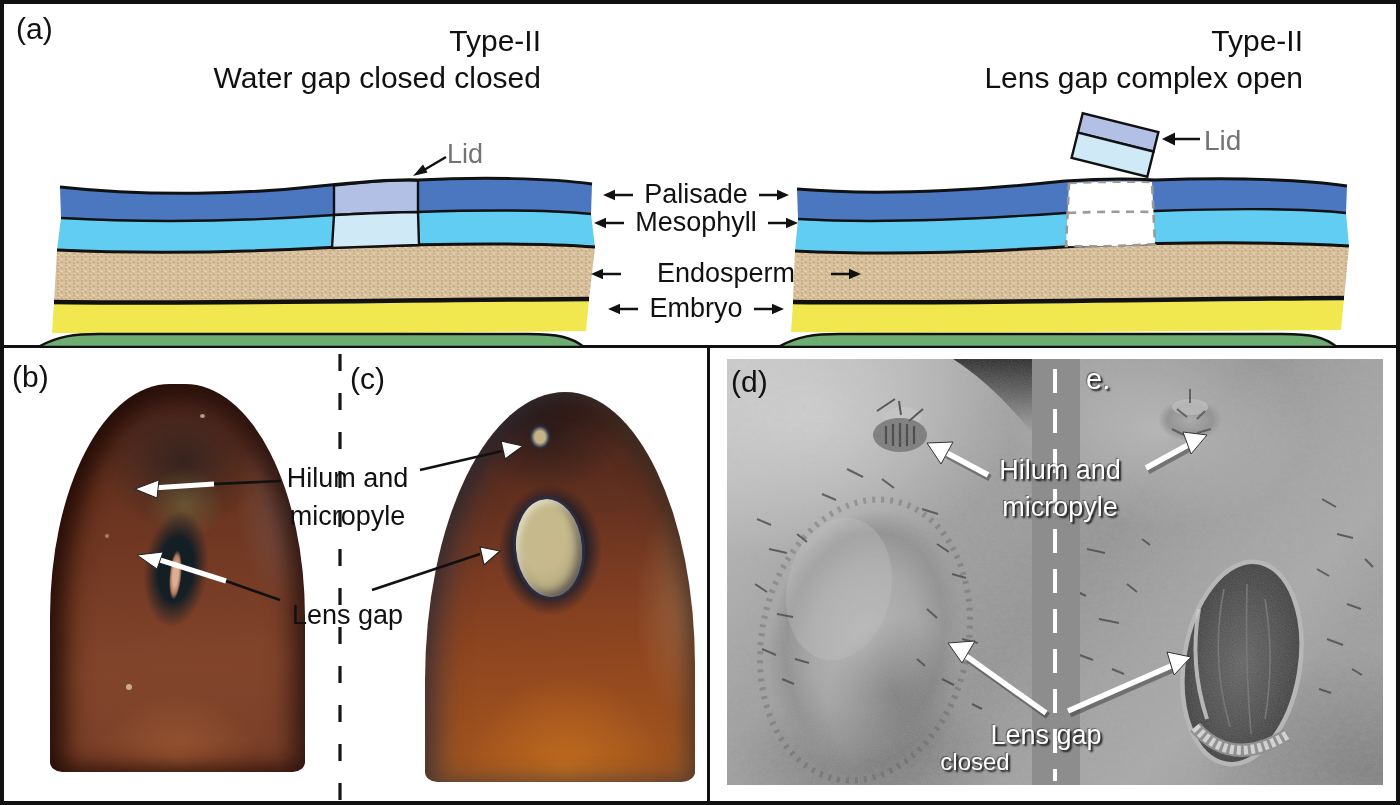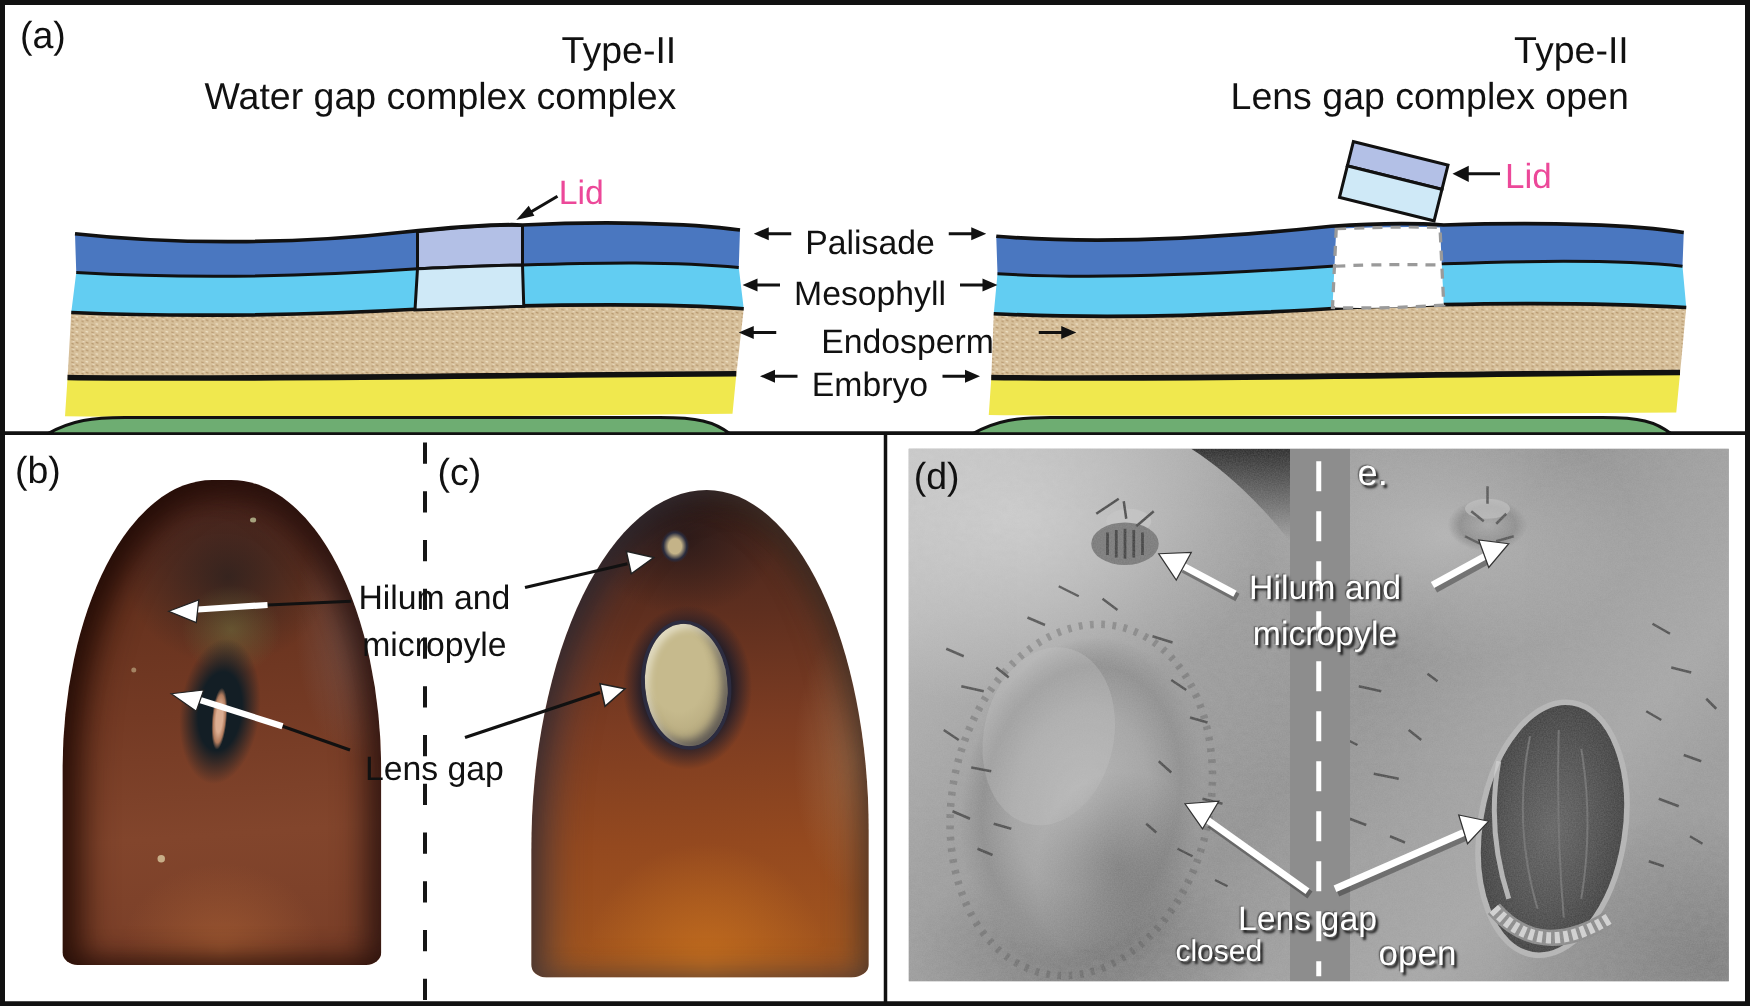--- a/index.html
+++ b/index.html
@@ -6,22 +6,22 @@
   #fig{
     position:relative;width:1400px;height:805px;background:#ffffff;
     font-family:"Liberation Sans",sans-serif;color:#111;overflow:hidden;
   }
   .abs{position:absolute;}
   .outer-border{position:absolute;inset:0;border:4px solid #111;pointer-events:none;z-index:50;}
   
   #panel-a{position:absolute;left:0;top:0;width:1400px;height:348px;border-bottom:3px solid #111;box-sizing:border-box;background:#fff;}
   .panel-tag{font-size:30px;color:#111;}
   .title{ text-align:right;font-size:30px;line-height:37px;color:#111;}
-  .lid-label{font-size:27px;color:#ec4899;}
-  .layer-row{display:flex;justify-content:center;gap:9px;font-size:27px;color:#111;}
+  .lid-label{font-size:27px;color:#737373;}
+  .layer-row{display:flex;align-items:center;justify-content:center;gap:9px;font-size:27px;color:#111;}
   .layer-row .txt{white-space:nowrap;}
   
   #panel-bc{position:absolute;left:0;top:348px;width:710px;height:457px;border-right:3px solid #111;box-sizing:border-box;background:#fff;overflow:hidden;}
   .seed{position:absolute;overflow:hidden;}
   #seed-b{
     left:50px;top:36px;width:255px;height:388px;
     border-radius:47% 47% 12px 12px / 60% 60% 10px 10px;
     background:
       radial-gradient(46% 26% at 52% 20%, rgba(18,26,30,.55), rgba(18,26,30,0) 70%),
       radial-gradient(42% 24% at 50% 97%, rgba(160,90,50,.8), rgba(160,90,50,0) 75%),
@@ -104,42 +104,42 @@
           <line x1="1200" y1="139" x2="1173" y2="139" stroke="#111" stroke-width="2.5"></line>
           <polygon points="1162,139 1175,132.5 1175,145.5" fill="#111"></polygon>
         </g>
       </g>
     </svg>
 
     <div class="abs panel-tag" style="left:16px;top:12px">(a)</div>
 
     <div class="abs title" style="left:141px;top:22px;width:400px;">
       <div>Type-II</div>
-      <div>Water gap complex complex</div>
+      <div>Water gap closed closed</div>
     </div>
     <div class="abs title" style="left:873px;top:22px;width:430px;">
       <div>Type-II</div>
       <div>Lens gap complex open</div>
     </div>
 
     <div class="abs lid-label" style="left:447px;top:139px">Lid</div>
     <div class="abs lid-label" style="left:1204px;top:125px;font-size:28px">Lid</div>
 
     <div class="abs layer-row" style="left:546px;top:179px;width:300px;">
       <svg width="32" height="16">
           <line x1="30" y1="8" x2="9" y2="8" stroke="#111" stroke-width="2.5"></line>
           <polygon points="0,8 12,2.8 12,13.2" fill="#111"></polygon>
         </svg>
       <span class="txt">Palisade</span>
       <svg width="32" height="16">
           <line x1="2" y1="8" x2="23" y2="8" stroke="#111" stroke-width="2.5"></line>
           <polygon points="32,8 20,2.8 20,13.2" fill="#111"></polygon>
         </svg>
     </div>
-    <div class="abs layer-row" style="left:546px;top:220px;width:300px;">
+    <div class="abs layer-row" style="left:546px;top:207px;width:300px;">
       <svg width="32" height="16">
           <line x1="30" y1="8" x2="9" y2="8" stroke="#111" stroke-width="2.5"></line>
           <polygon points="0,8 12,2.8 12,13.2" fill="#111"></polygon>
         </svg>
       <span class="txt">Mesophyll</span>
       <svg width="32" height="16">
           <line x1="2" y1="8" x2="23" y2="8" stroke="#111" stroke-width="2.5"></line>
           <polygon points="32,8 20,2.8 20,13.2" fill="#111"></polygon>
         </svg>
     </div>
@@ -351,15 +351,14 @@
 
     <div class="sem-tag-dark" style="left:21px;top:17px">(d)</div>
     <div class="sem-label" style="left:376px;top:13px;font-size:29px">e.</div>
 
     <div class="sem-label" style="left:255px;top:104px;width:190px;">
       <div>Hilum and</div>
       <div>micropyle</div>
     </div>
     <div class="sem-label" style="left:240px;top:369px;width:192px;">Lens gap</div>
     <div class="sem-label" style="left:170px;top:395px;width:190px;font-size:24px">closed</div>
-    <div class="sem-label" style="left:330px;top:396px;width:188px;font-size:28px">open</div>
   </div>
 </div>
 
 </body></html>

